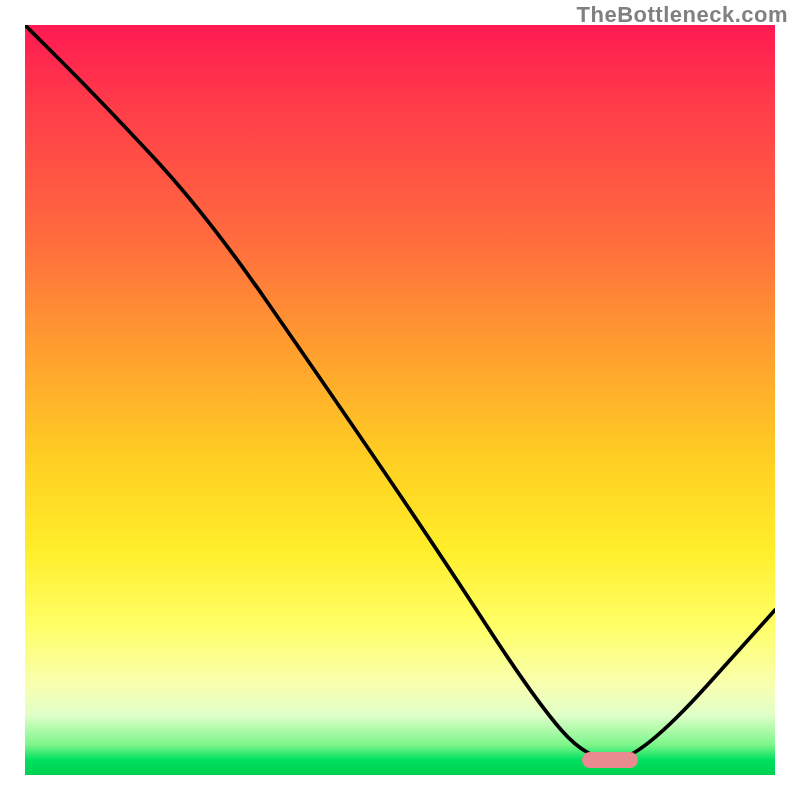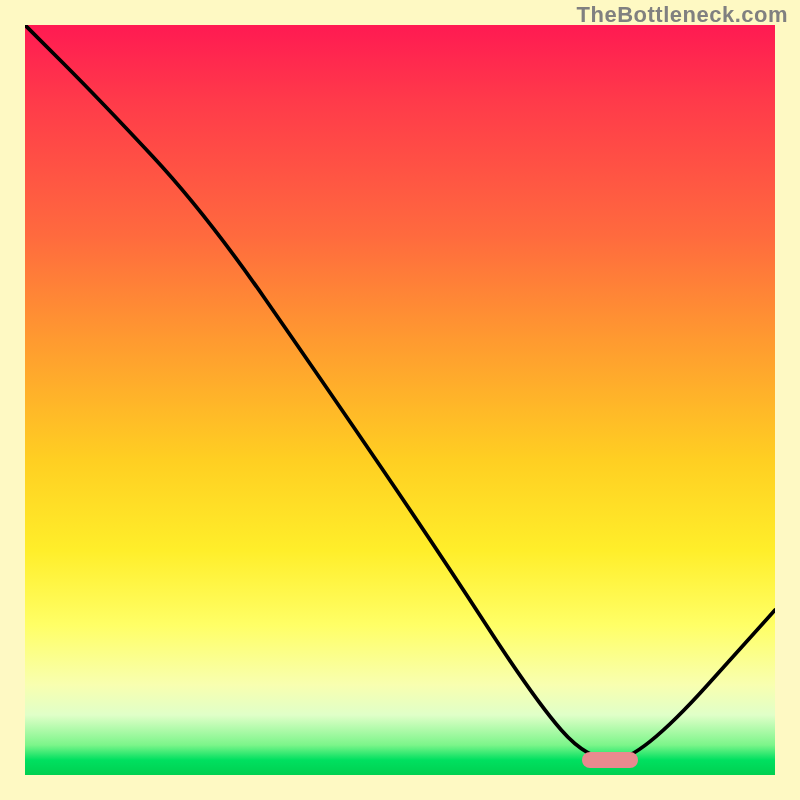--- a/index.html
+++ b/index.html
@@ -7,21 +7,21 @@
     padding: 0;
     width: 800px;
     height: 800px;
     background: #000;
     font-family: Arial, Helvetica, sans-serif;
   }
   .frame {
     position: relative;
     width: 800px;
     height: 800px;
-    background: #fef9c3;
+    background: #ffffff;
   }
   .watermark {
     position: absolute;
     top: 2px;
     right: 12px;
     color: #808080;
     font-size: 22px;
     font-weight: bold;
     letter-spacing: 0.5px;
     z-index: 5;

